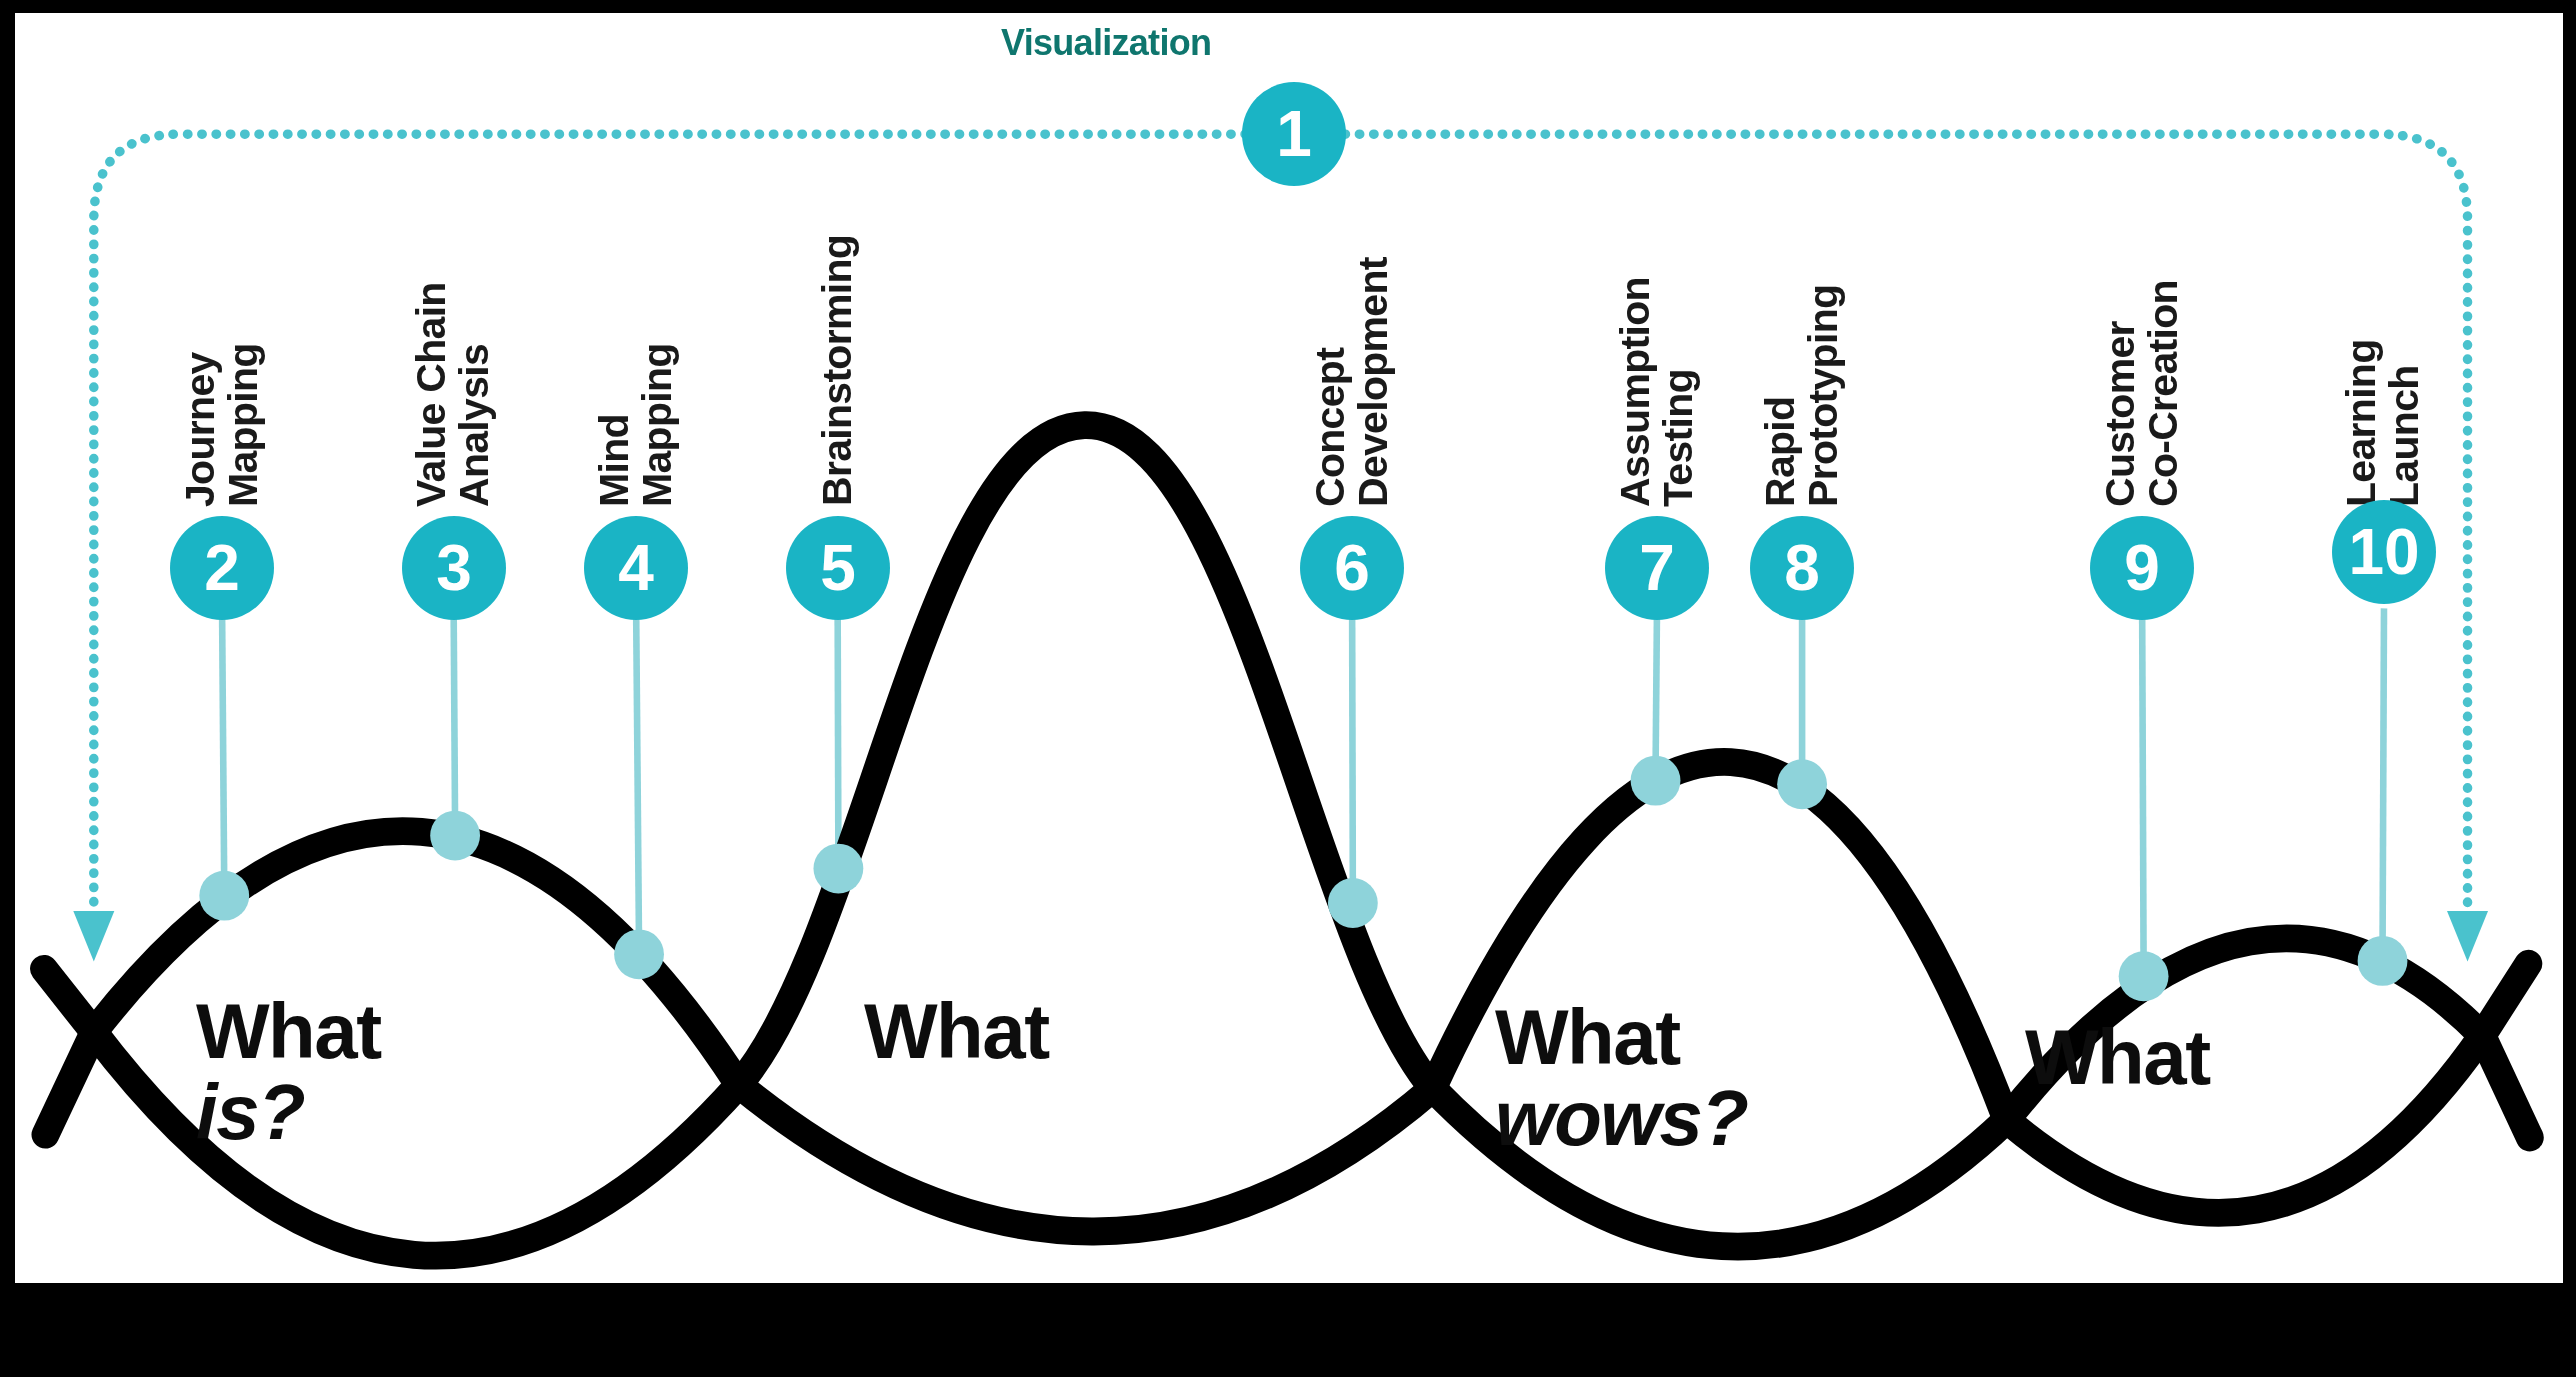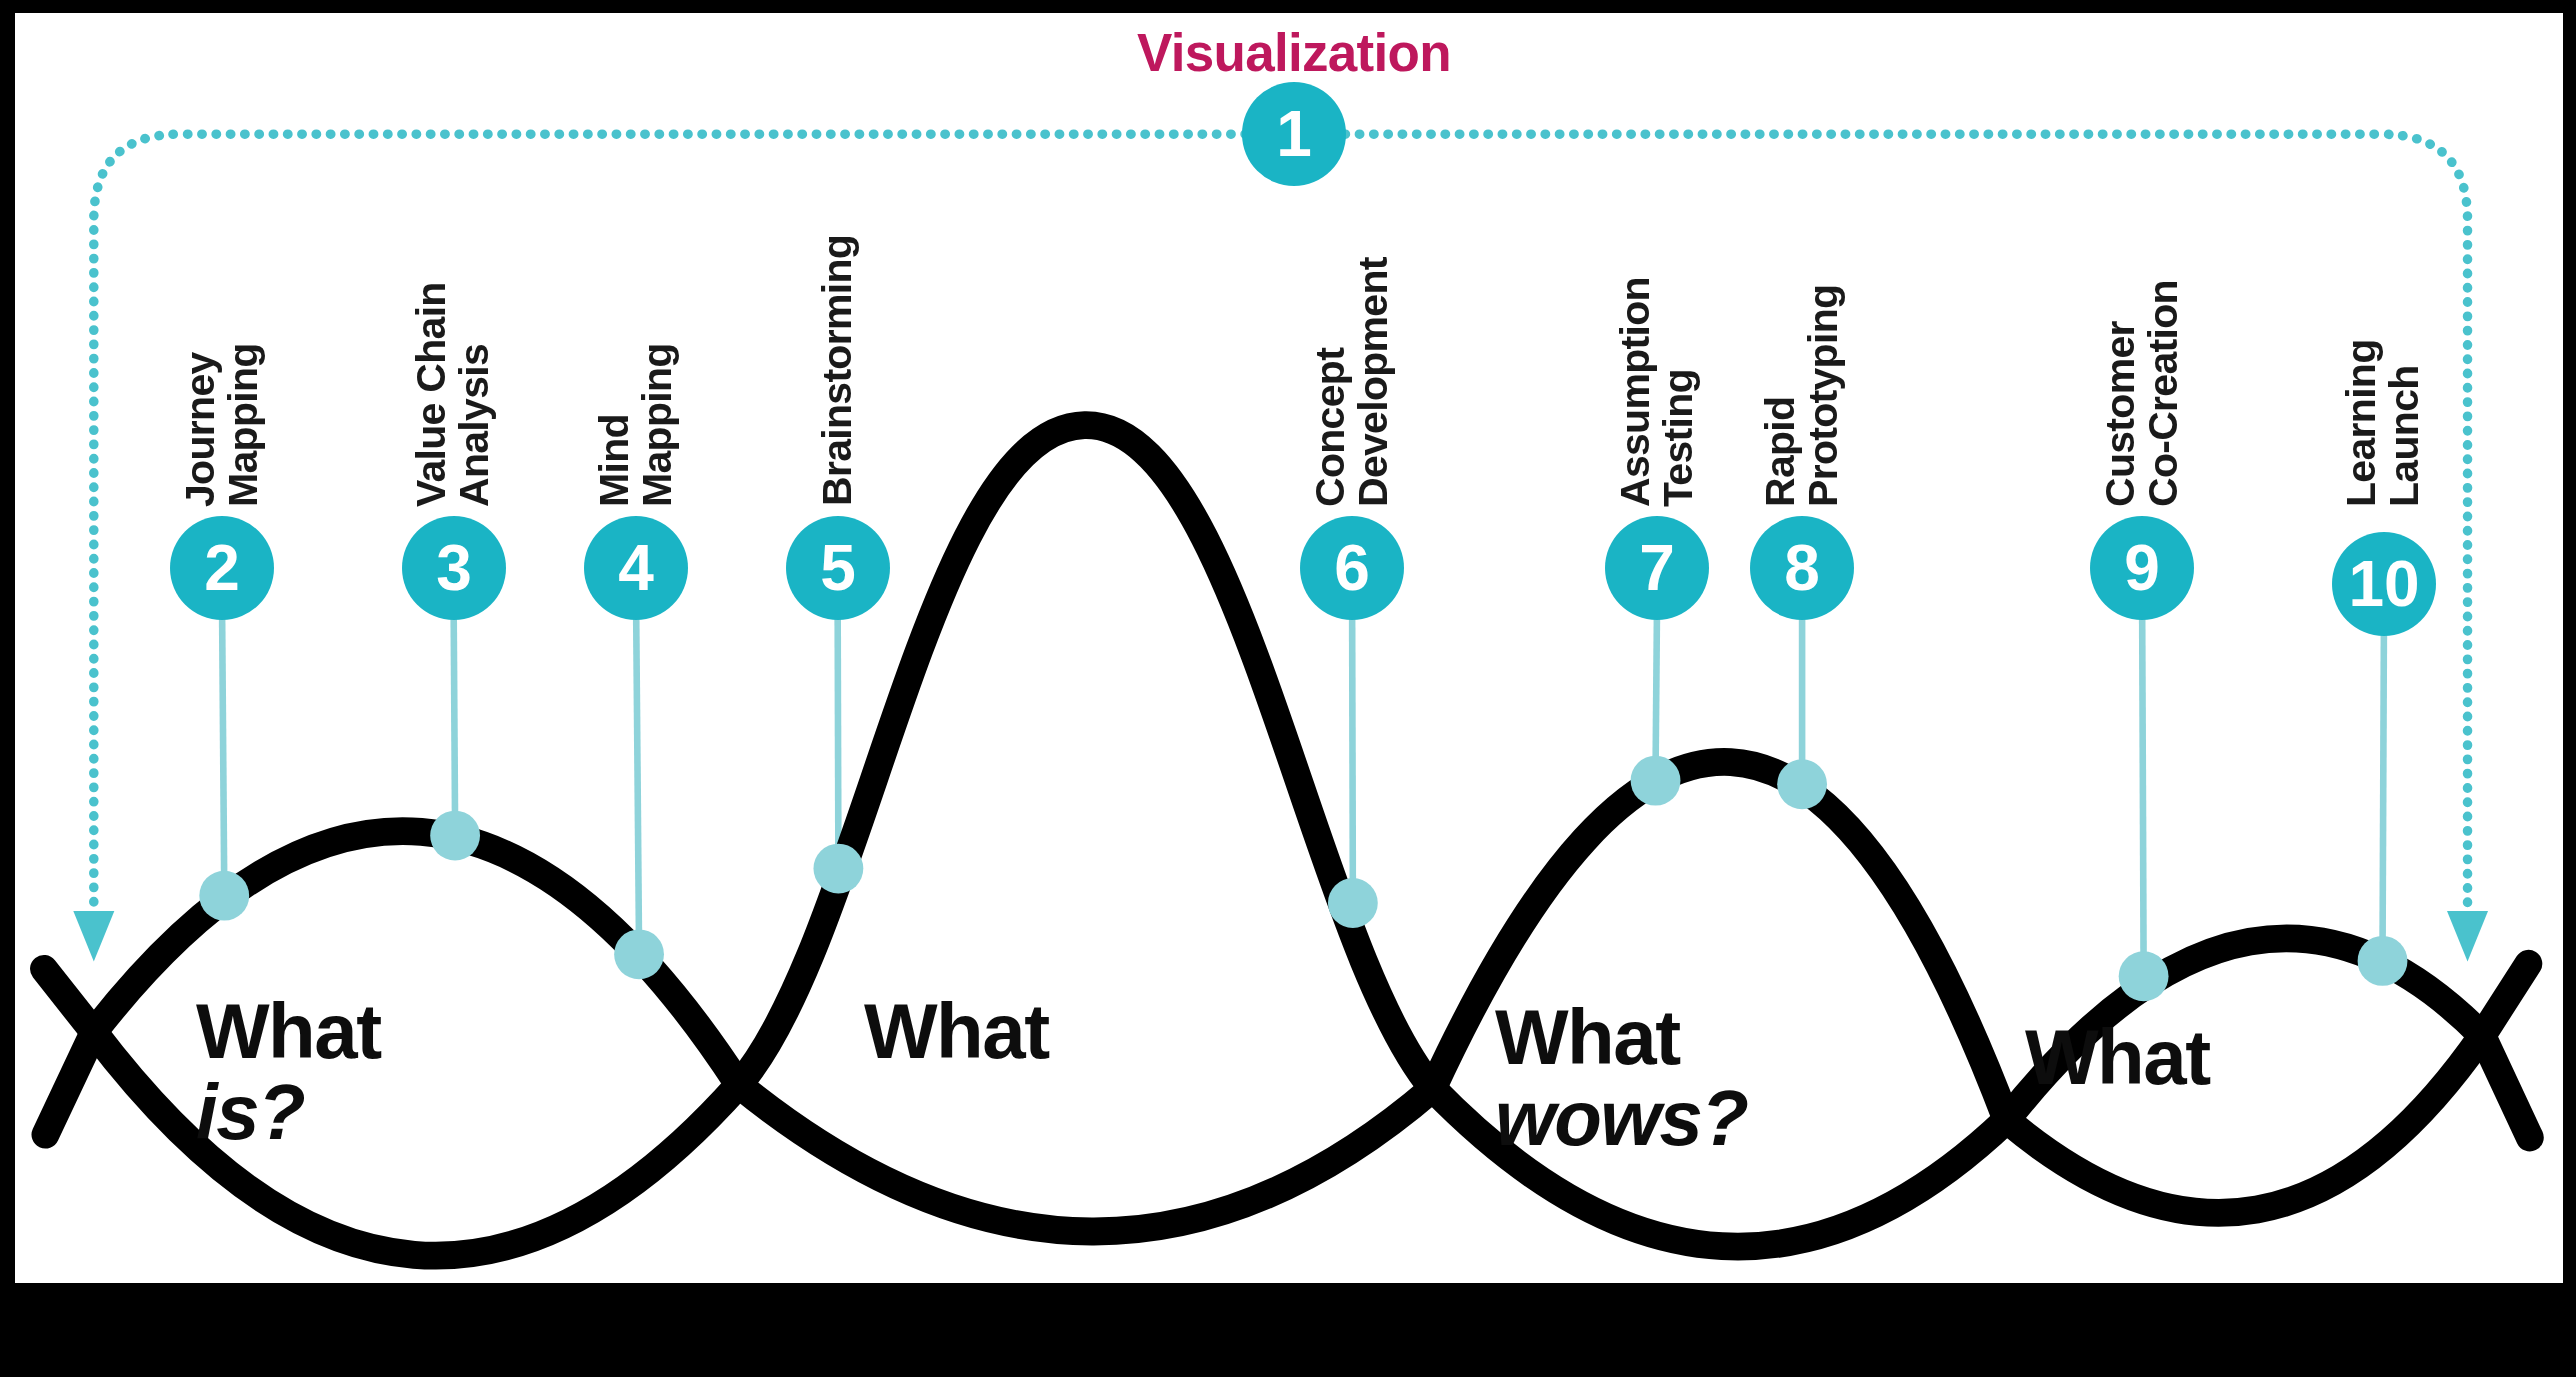--- a/index.html
+++ b/index.html
@@ -16,22 +16,22 @@
   .step-circle span{
     color:#ffffff;font-size:64px;font-weight:bold;line-height:1;
   }
   .vlabel{
     position:absolute;transform:rotate(-90deg);transform-origin:0 100%;
     white-space:nowrap;font-weight:bold;font-size:41px;line-height:43px;
     color:#1a1a1a;letter-spacing:-0.7px;text-align:left;
   }
   .vlabel div{display:block;}
   .toplabel{
-    position:absolute;left:1001px;top:22px;width:586px;text-align:center;
-    font-weight:bold;font-size:53px;color:#be185d;letter-spacing:-0.7px;
+    position:absolute;left:1001px;top:22px;width:586px;
+    font-weight:bold;font-size:36px;color:#0f766e;letter-spacing:-0.7px;
   }
   .phase{
     position:absolute;width:440px;text-align:left;color:#0d0d0d;
     font-size:78px;line-height:81px;font-weight:bold;letter-spacing:-1.5px;
   }
   .phase .w2{font-style:italic;}
 </style>
 </head>
 <body>
 
@@ -130,21 +130,21 @@
     </div>
   <div class="step-circle" style="left:1605px;top:516px;">
       <span>7</span>
     </div>
   <div class="step-circle" style="left:1750px;top:516px;">
       <span>8</span>
     </div>
   <div class="step-circle" style="left:2090px;top:516px;">
       <span>9</span>
     </div>
-  <div class="step-circle" style="left:2332px;top:532px;">
+  <div class="step-circle" style="left:2332px;top:500px;">
       <span>10</span>
     </div>
 
   <div class="phase" style="left:196px;top:991px;">
     <div class="w1">What</div>
     <div class="w2">is?</div>
   </div>
   <div class="phase" style="left:864px;top:991px;">
     <div class="w1">What</div>
   </div>

